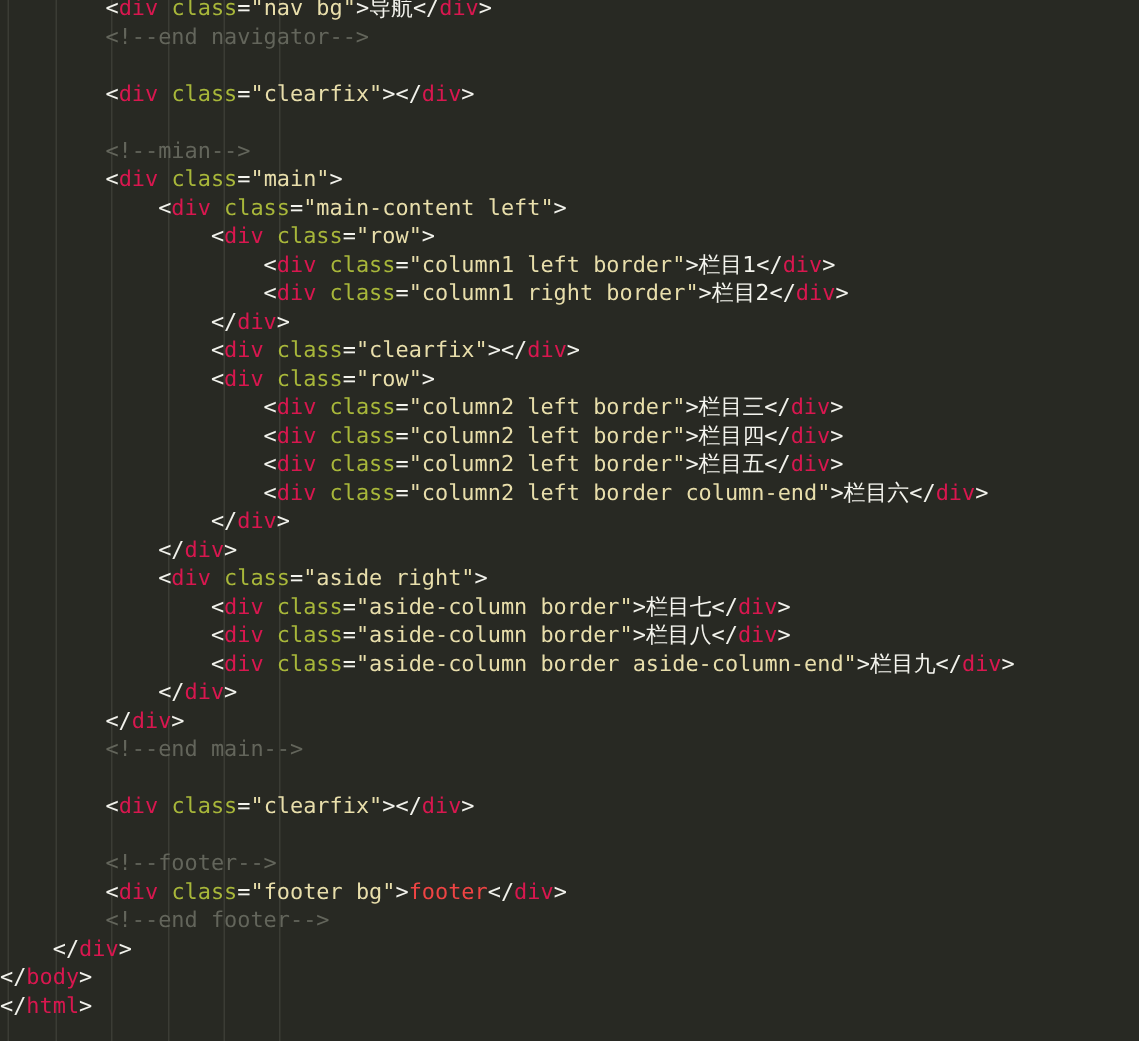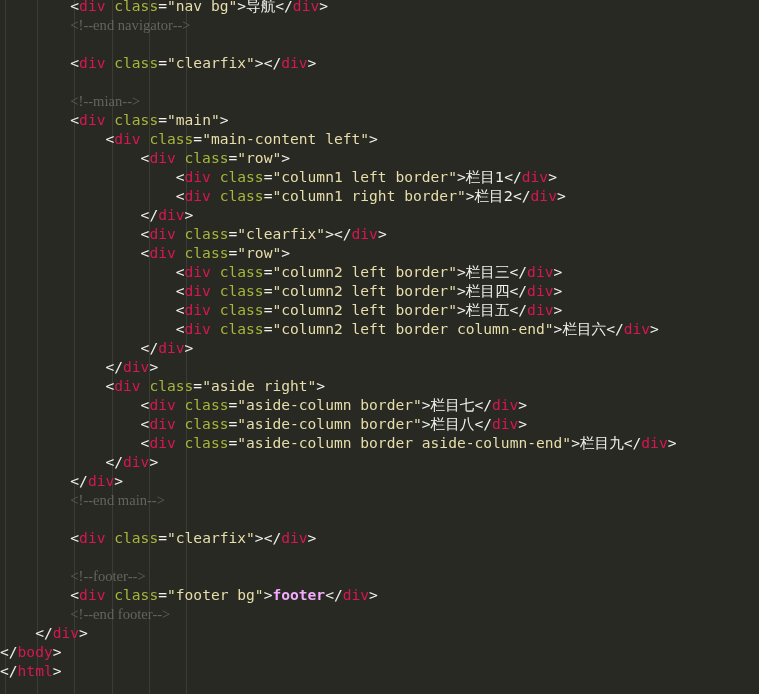--- a/index.html
+++ b/index.html
@@ -54,22 +54,22 @@
     height: 19px;
     white-space: pre;
     font-family: "DejaVu Sans Mono", "Liberation Mono", monospace;
   }
 
   
   .pun   { color: #f2f2ec; }            
   .tag   { color: #d8174f; }            
   .attr  { color: #a8b73a; }            
   .str   { color: #e8deab; }            
-  .txt   { color: #f0abfc; font-weight: bold; }            
-  .cmt   { color: #63655b; font-family: Liberation Serif, serif; }            
+  .txt   { color: #ef4444; }            
+  .cmt   { color: #63655b; }            
   .cjk   { font-family: "DejaVu Sans", "Liberation Sans", sans-serif;
            font-size: 14.6px; color: #f4f4ee; }
 </style>
 </head>
 <body>
 
 <div id="editor">
 
   <div id="guides">
       <div class="guide" style="left: 5px; height: 694px; background: rgb(59, 60, 53);"></div>

